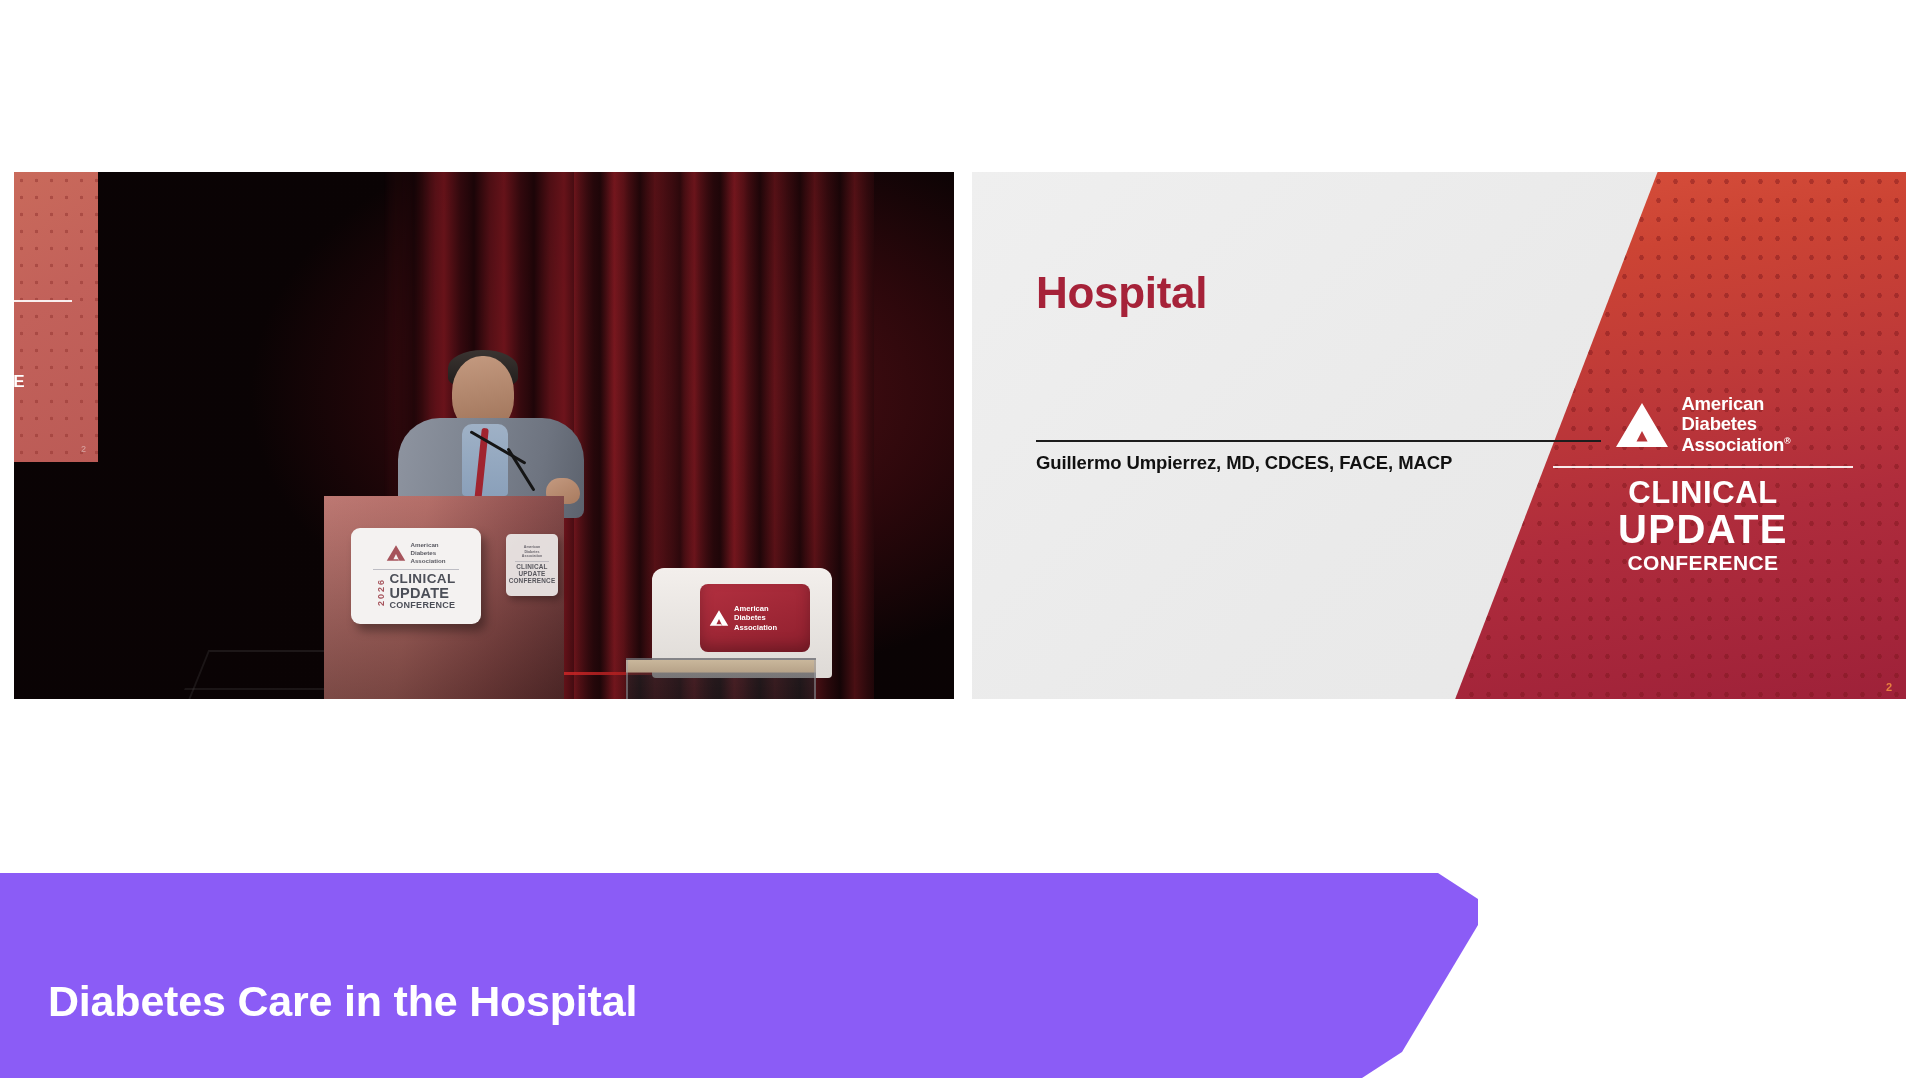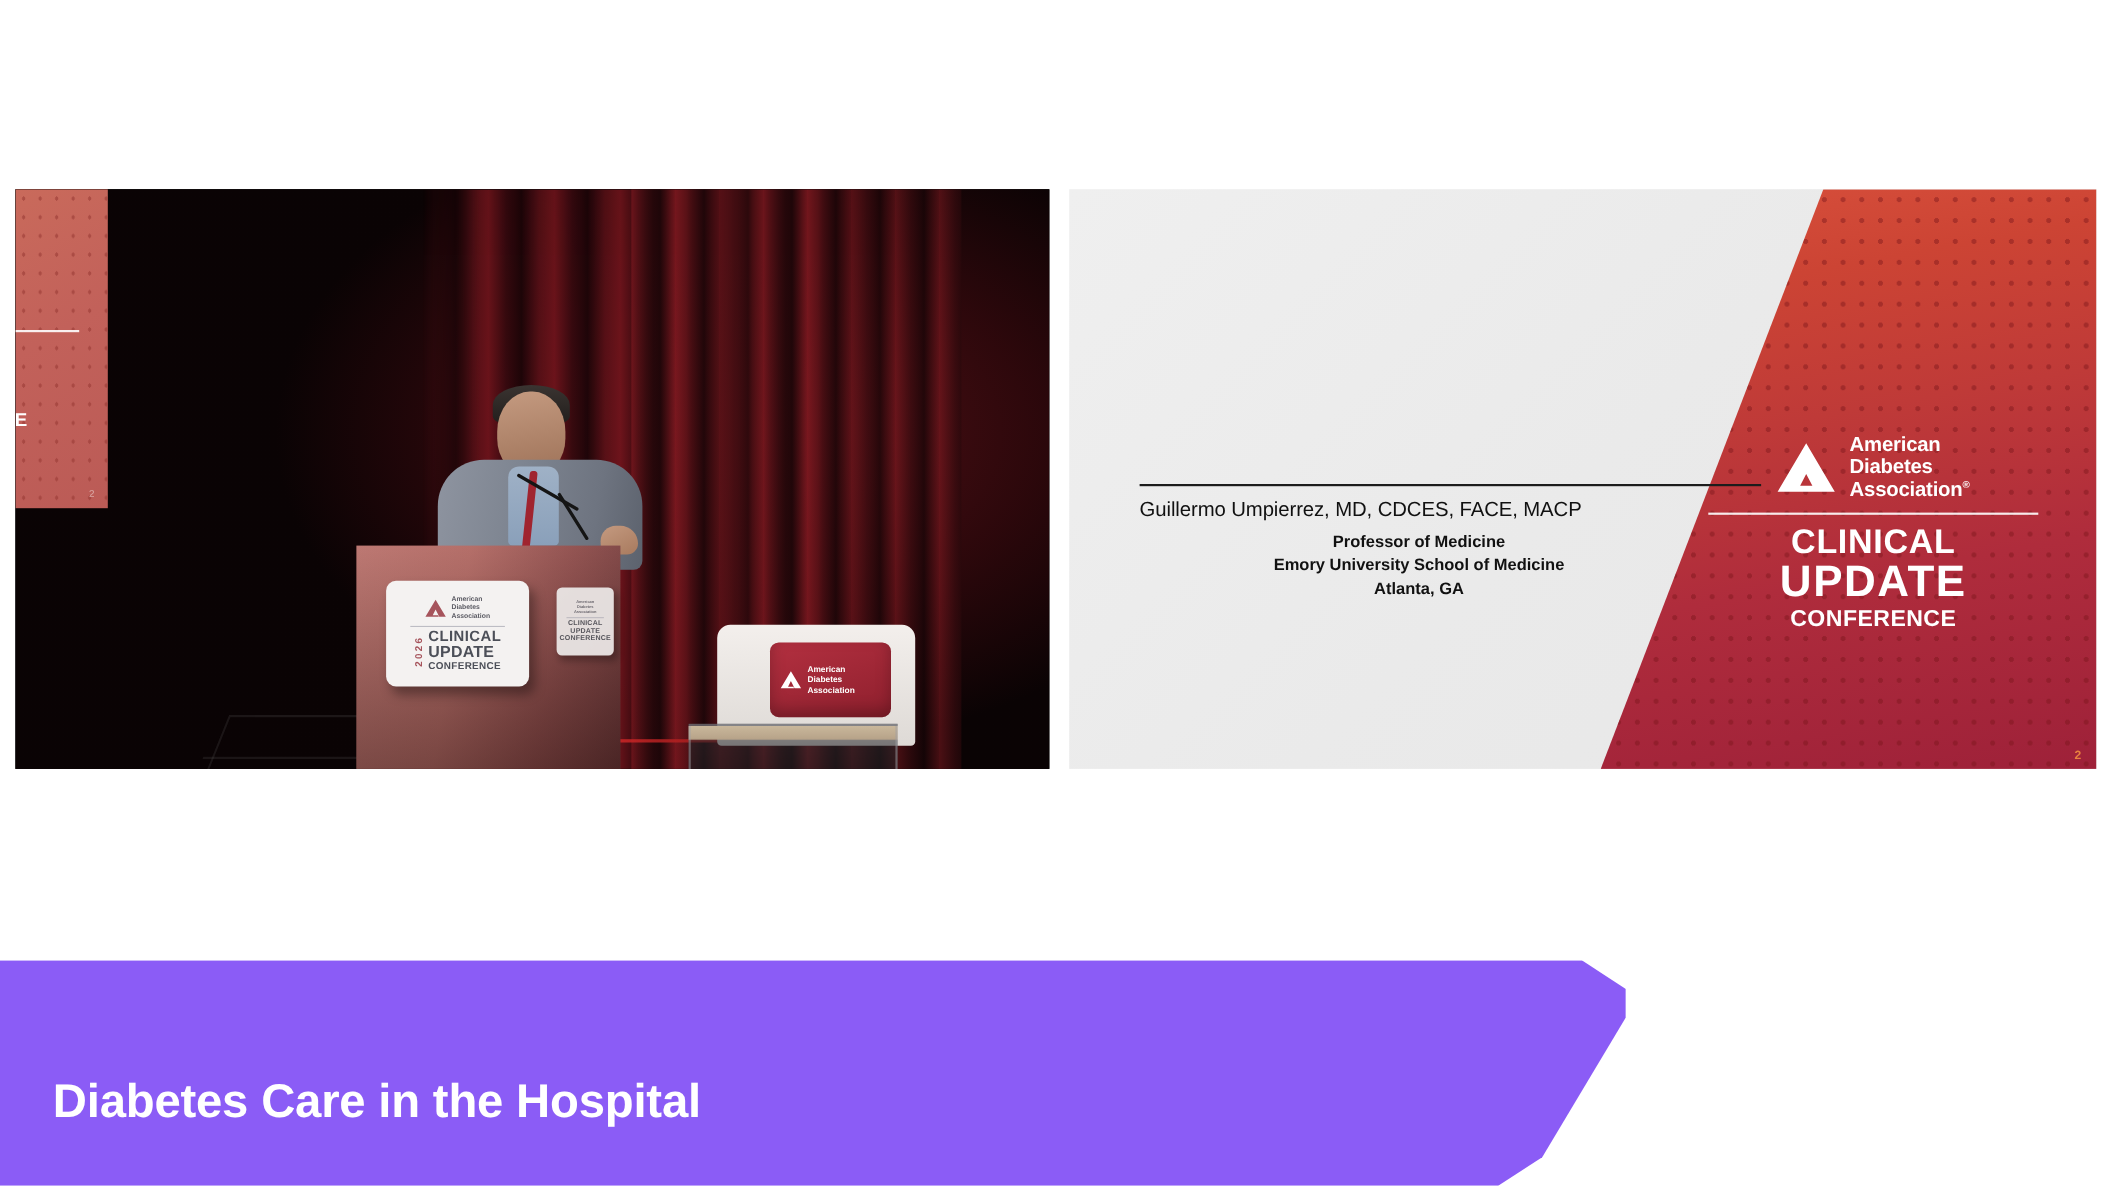--- a/index.html
+++ b/index.html
@@ -212,21 +212,21 @@
 
   #slide-title{
     position:absolute; left:64px; top:95px; width:560px;
     color:#a62239; font-size:44px; font-weight:700; line-height:1.18; letter-spacing:-.3px;
   }
   #slide-divider{
     position:absolute; left:64px; top:268px; width:565px; height:1.6px; background:#1c1c1c;
   }
   #slide-speaker-name{
     position:absolute; left:64px; top:280px; width:620px;
-    color:#111; font-size:18.5px; font-weight:400; letter-spacing:-.1px;
+    color:#111; font-size:18.5px; font-weight:700; letter-spacing:-.1px;
   }
   #slide-affiliation{
     position:absolute; left:64px; top:310px; width:508px;
     text-align:center; color:#111; font-size:15px; font-weight:700; line-height:1.42;
   }
   #slide-number{
     position:absolute; right:14px; bottom:6px; color:#e8813f; font-size:11px; font-weight:600;
   }
 
   
@@ -331,31 +331,27 @@
     <div id="table"></div>
   </div>
 
   <div id="slide">
 
     <div id="slide-wedge">
       <div class="wdots"></div>
     </div>
 
     <div id="slide-title">
+      <div>Hospital</div>
     </div>
 
     <div id="slide-divider"></div>
 
     <div id="slide-speaker-name">Guillermo Umpierrez, MD, CDCES, FACE, MACP</div>
 
-    <div id="slide-affiliation">
-      <div>Professor of Medicine</div>
-      <div>Emory University School of Medicine</div>
-      <div>Atlanta, GA</div>
-    </div>
 
     <div id="slide-logo">
       <div class="logo-row">
         <svg class="ada-mark" viewBox="0 0 54 46">
           <path d="M27 1 L53 45 L35.5 45 L27 29 L21.5 39.5 L33 39.5 L36 45 L1 45 Z" fill="#ffffff"></path>
         </svg>
         <div class="ada-words">
           <div>American</div>
           <div>Diabetes</div>
           <div><span>Association</span><sup>®</sup></div>

